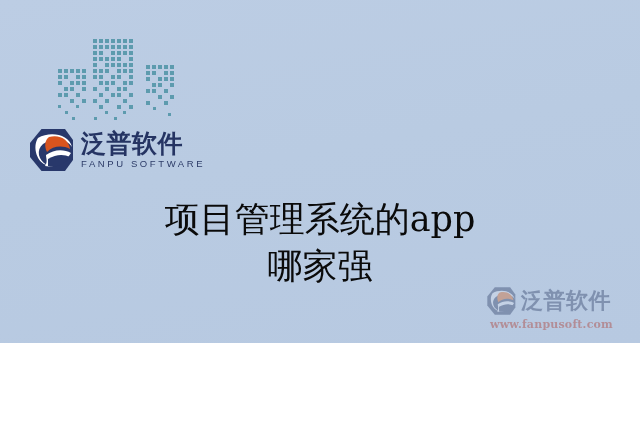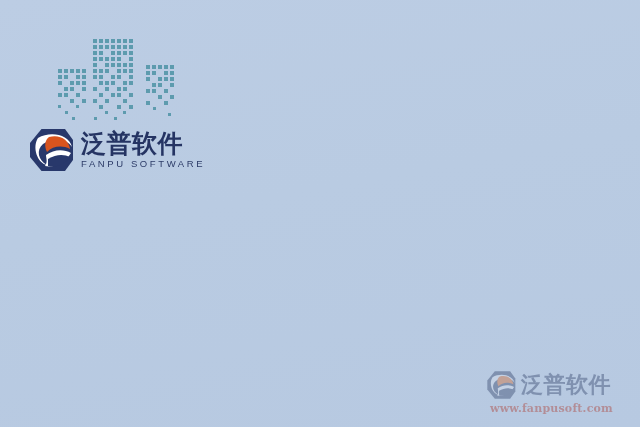--- a/index.html
+++ b/index.html
@@ -3,21 +3,21 @@
 <meta charset="utf-8">
 <style>
   html, body {
     margin: 0;
     padding: 0;
     background: #ffffff;
   }
   #stage {
     position: relative;
     width: 640px;
-    height: 427px;
+    height: 343px;
     overflow: hidden;
     background: #bacce3;
     background: linear-gradient(170deg, #bccde4 0%, #b9cbe2 45%, #b7c9e1 100%);
     font-family: "Liberation Sans", sans-serif;
   }
 
   
   #cityscape {
     position: absolute;
     left: 56px;
@@ -270,20 +270,24 @@
         <path d="M18 28 C26 22, 36 22, 43 26 C37 36, 26 41, 17 39 C20 35, 18 31, 18 28 Z" fill="#ffffff"></path>
         <path d="M20 32 C28 27, 36 27, 42 30 C36 38, 27 41, 20 39 Z" fill="#28386b"></path>
       </svg>
     </span>
     <span class="brand-words">
       <span class="brand-cn">泛普软件</span>
       <span class="brand-en">FANPU SOFTWARE</span>
     </span>
   </div>
 
+  <div id="headline">
+    <span class="hl-line">项目管理系统的app</span>
+    <span class="hl-line">哪家强</span>
+  </div>
 
   <div id="watermark">
     <span class="wm-row">
       <span class="wm-mark">
         <svg width="30" height="30" viewBox="0 0 46 46" xmlns="http://www.w3.org/2000/svg" aria-hidden="true">
           <path d="M13.5 2 L37 2 L45 13 L45 33 L37 44 L13.5 44 L2 30 L2 16 Z" fill="#5e6f92"></path>
           <path d="M10 11 C22 4, 41 7, 44 20 C40 12, 24 10, 15 17 C8 23, 10 33, 19 38 C9 36, 4 20, 10 11 Z" fill="#ccd7e8"></path>
           <path d="M21 10 C32 7, 41 13, 42 22 C34 18, 25 19, 19 25 C16 19, 17 13, 21 10 Z" fill="#c98a6a"></path>
           <path d="M18 28 C26 22, 36 22, 43 26 C37 36, 26 41, 17 39 C20 35, 18 31, 18 28 Z" fill="#ccd7e8"></path>
           <path d="M20 32 C28 27, 36 27, 42 30 C36 38, 27 41, 20 39 Z" fill="#5e6f92"></path>

